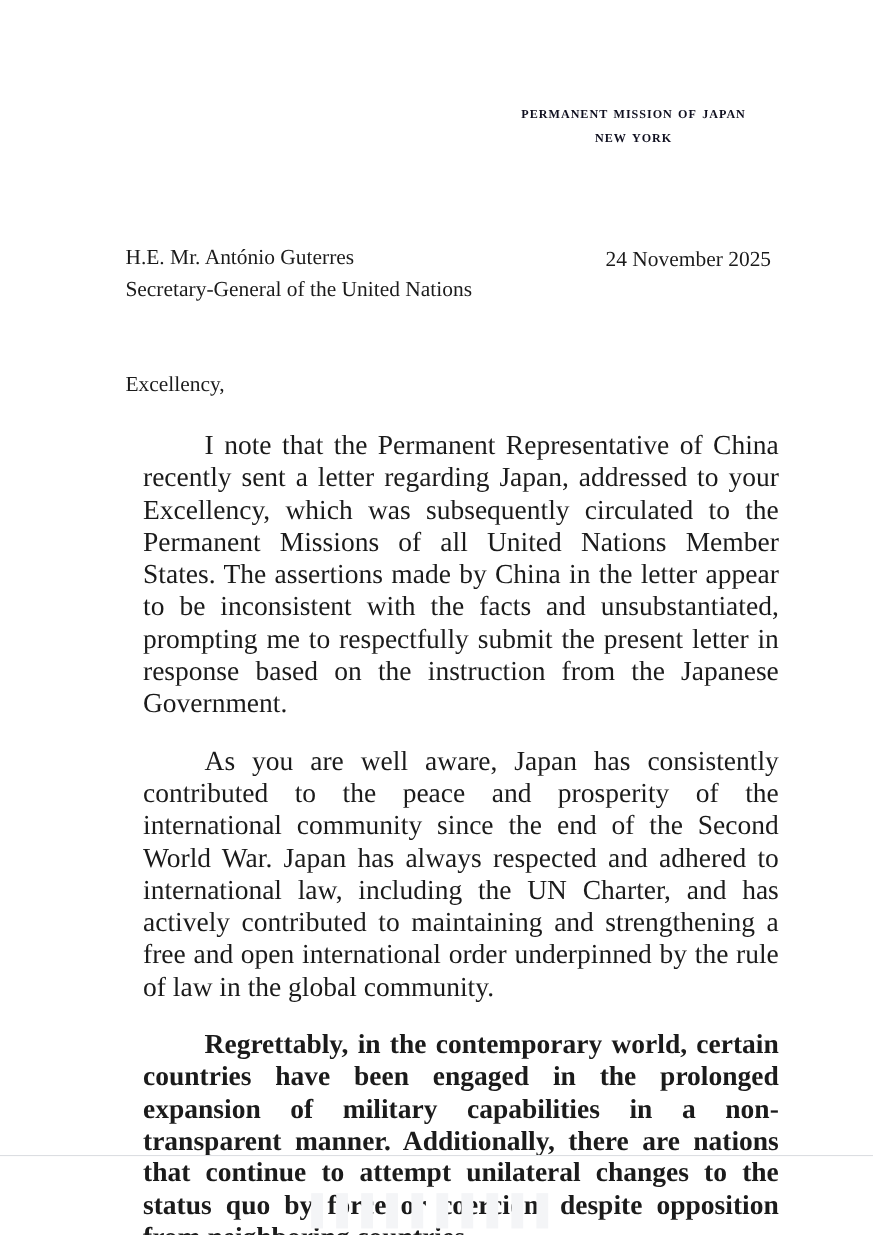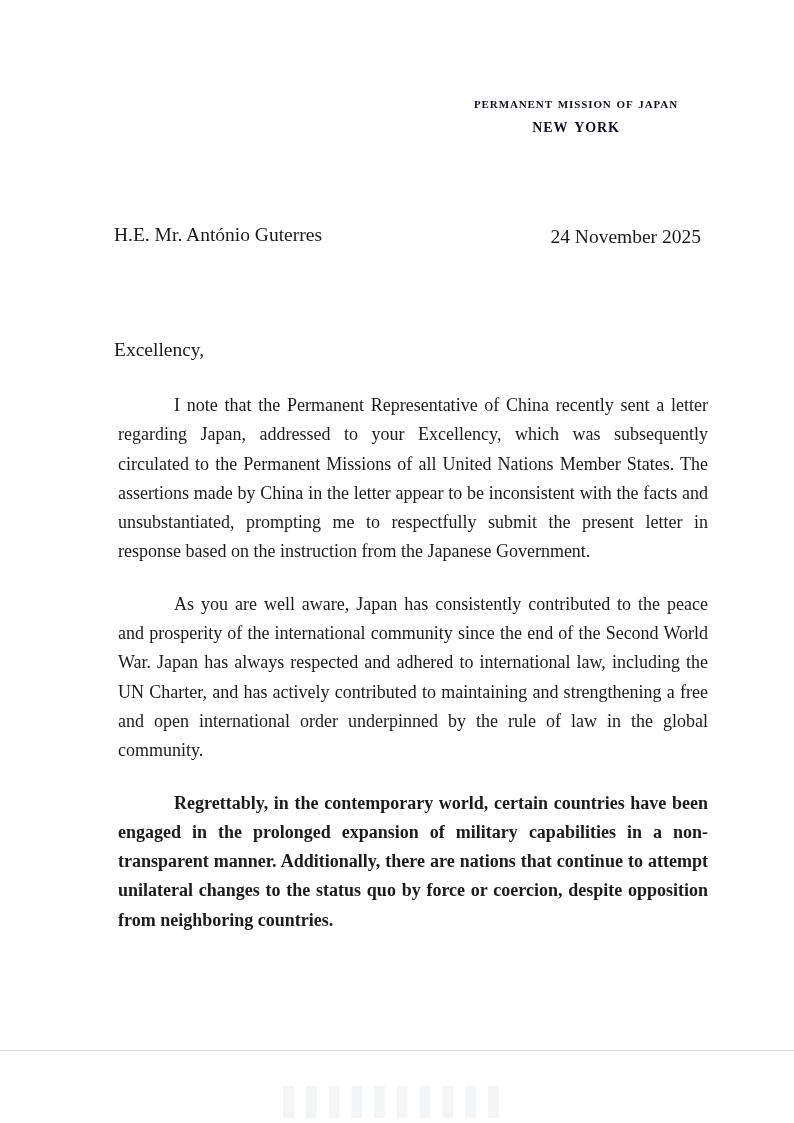--- a/index.html
+++ b/index.html
@@ -37,21 +37,21 @@
     font-variant: small-caps;
     text-transform: lowercase;
     font-weight: 600;
     font-size: 15.5px;
     letter-spacing: 0.9px;
     line-height: 22px;
     color: #101020;
     white-space: nowrap;
   }
   .letterhead-line.l2 { font-size: 15px; }
-  .letterhead-line.l3 { font-size: 20px; }
+  .letterhead-line.l3 { font-size: 15px; }
 
   
   .date-line {
     position: absolute;
     left: 114px;
     top: 196px;
     width: 587px;
     text-align: right;
     font-size: 19.5px;
     line-height: 26px;
@@ -85,26 +85,26 @@
   }
 
   
   .body-block {
     position: absolute;
     left: 114px;
     top: 391px;
     width: 594px;
   }
   .body-paragraph {
-    font-size: 18px;
+    font-size: 25px;
     line-height: 29.3px;
     text-align: justify;
     text-justify: inter-word;
     text-indent: 56px;
-    margin: 0 0 23px 4px;
+    margin: 0 0 23px 16px;
     color: #1b1b1b;
     hyphens: none;
   }
   .body-paragraph:last-child { margin-bottom: 0; font-weight: bold; }
 
   
   .footer-rule {
     position: absolute;
     left: 0;
     top: 1050px;
@@ -132,20 +132,21 @@
 
   <div class="letterhead">
     <div class="letterhead-line l1">Permanent Mission of Japan</div>
     <div class="letterhead-line l3">New York</div>
   </div>
 
   <div class="date-line">24 November 2025</div>
 
   <div class="addressee">
     <div class="addressee-line">H.E. Mr. António Guterres</div>
+    <div class="addressee-line">Secretary-General of the United Nations</div>
   </div>
 
   <div class="salutation">Excellency,</div>
 
   <div class="body-block">
     <p class="body-paragraph">I note that the Permanent Representative of China recently sent a letter regarding Japan, addressed to your Excellency, which was subsequently circulated to the Permanent Missions of all United Nations Member States. The assertions made by China in the letter appear to be inconsistent with the facts and unsubstantiated, prompting me to respectfully submit the present letter in response based on the instruction from the Japanese Government.</p>
     <p class="body-paragraph">As you are well aware, Japan has consistently contributed to the peace and prosperity of the international community since the end of the Second World War. Japan has always respected and adhered to international law, including the UN Charter, and has actively contributed to maintaining and strengthening a free and open international order underpinned by the rule of law in the global community.</p>
     <p class="body-paragraph">Regrettably, in the contemporary world, certain countries have been engaged in the prolonged expansion of military capabilities in a non-transparent manner. Additionally, there are nations that continue to attempt unilateral changes to the status quo by force or coercion, despite opposition from neighboring countries.</p>
   </div>
 

